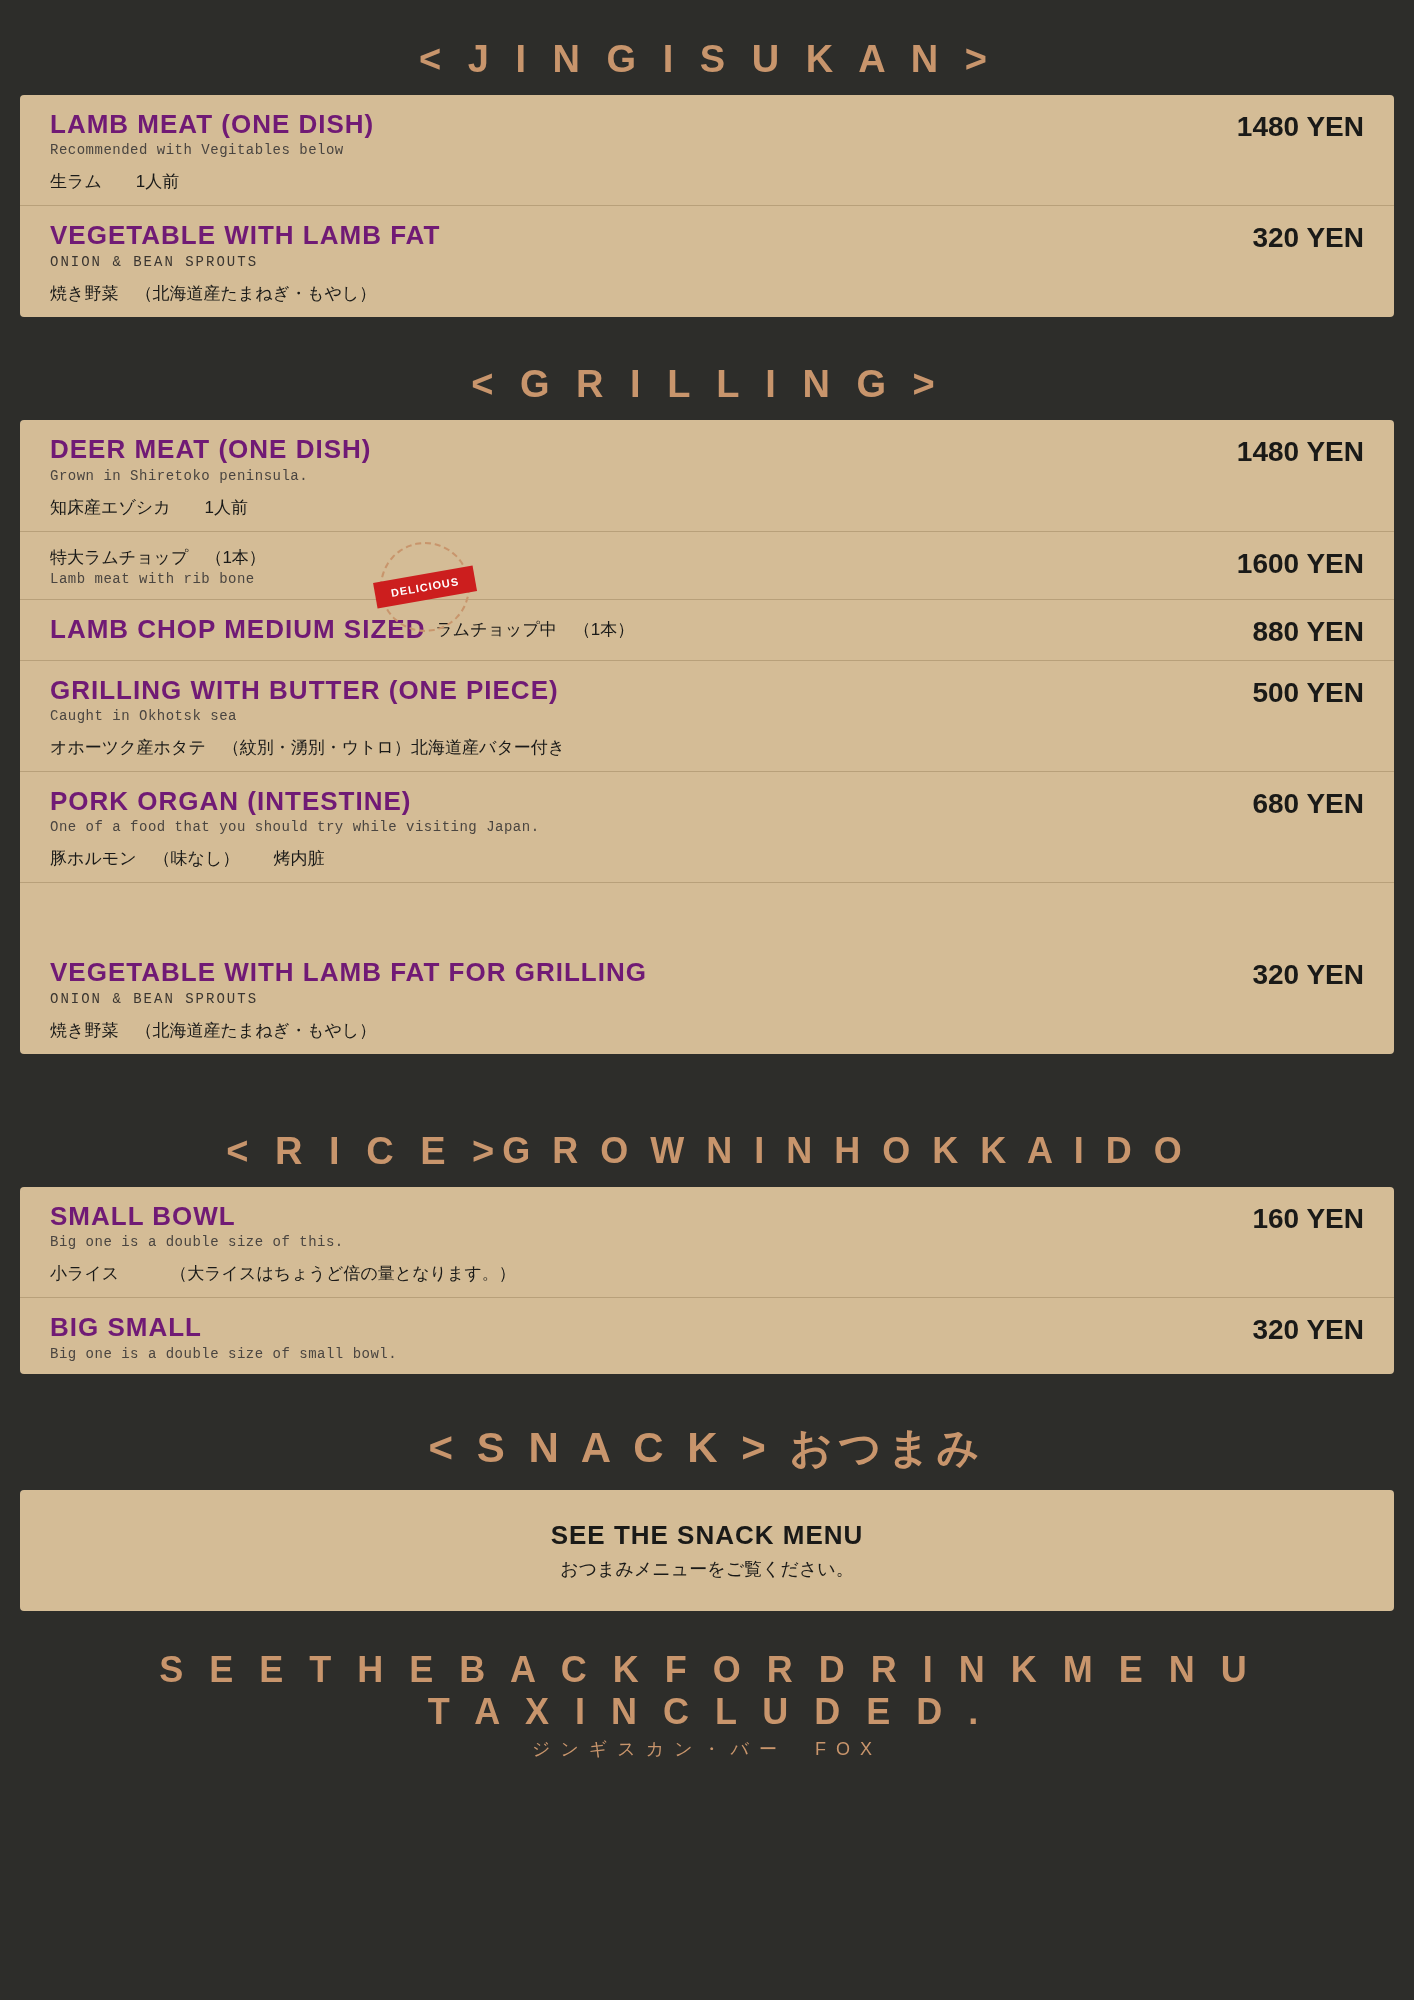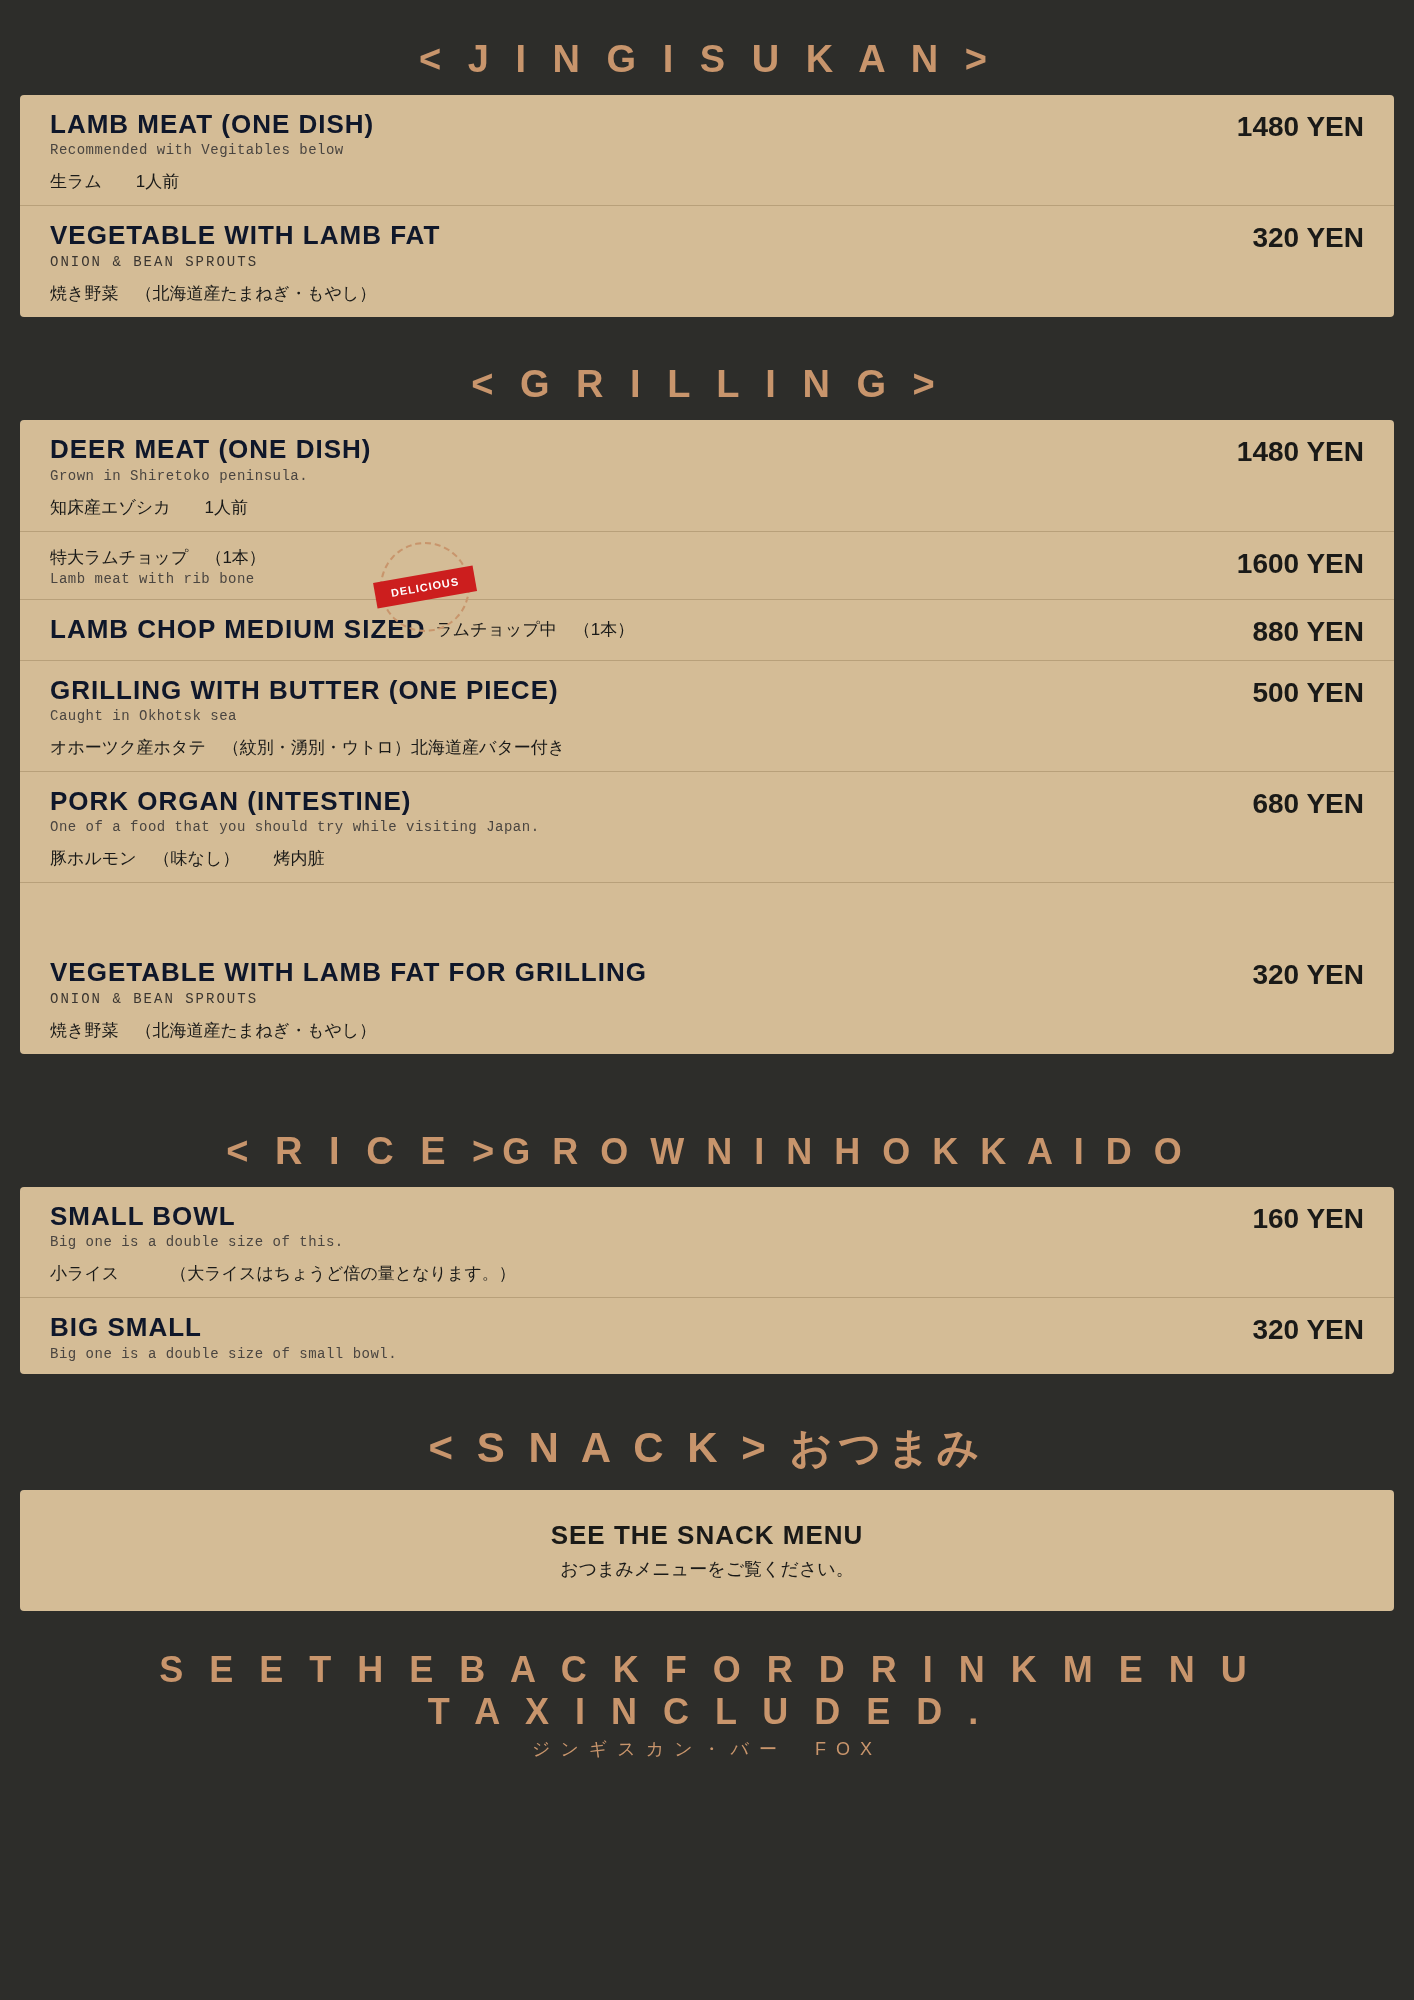--- a/index.html
+++ b/index.html
@@ -52,21 +52,21 @@
       justify-content: space-between;
     }
 
     .item-content {
       flex: 1;
     }
 
     .item-name {
       font-size: 26px;
       font-weight: 900;
-      color: #0f172a;
+      color: #701a75;
       letter-spacing: 1px;
       line-height: 1.2;
     }
 
     .item-subtitle {
       font-size: 14px;
       color: #3a3530;
       letter-spacing: 2px;
       margin-top: 3px;
       font-family: 'Courier New', monospace;
@@ -118,21 +118,21 @@
       background: transparent;
       display: flex;
       align-items: center;
       justify-content: center;
       position: relative;
     }
 
     
     .rice-header {
       display: flex;
-      align-items: flex-end;
+      align-items: flex-start;
       justify-content: center;
       padding: 18px 0 14px 0;
     }
 
     .rice-header-left {
       font-size: 38px;
       font-weight: bold;
       letter-spacing: 8px;
       color: #c8956c;
     }

